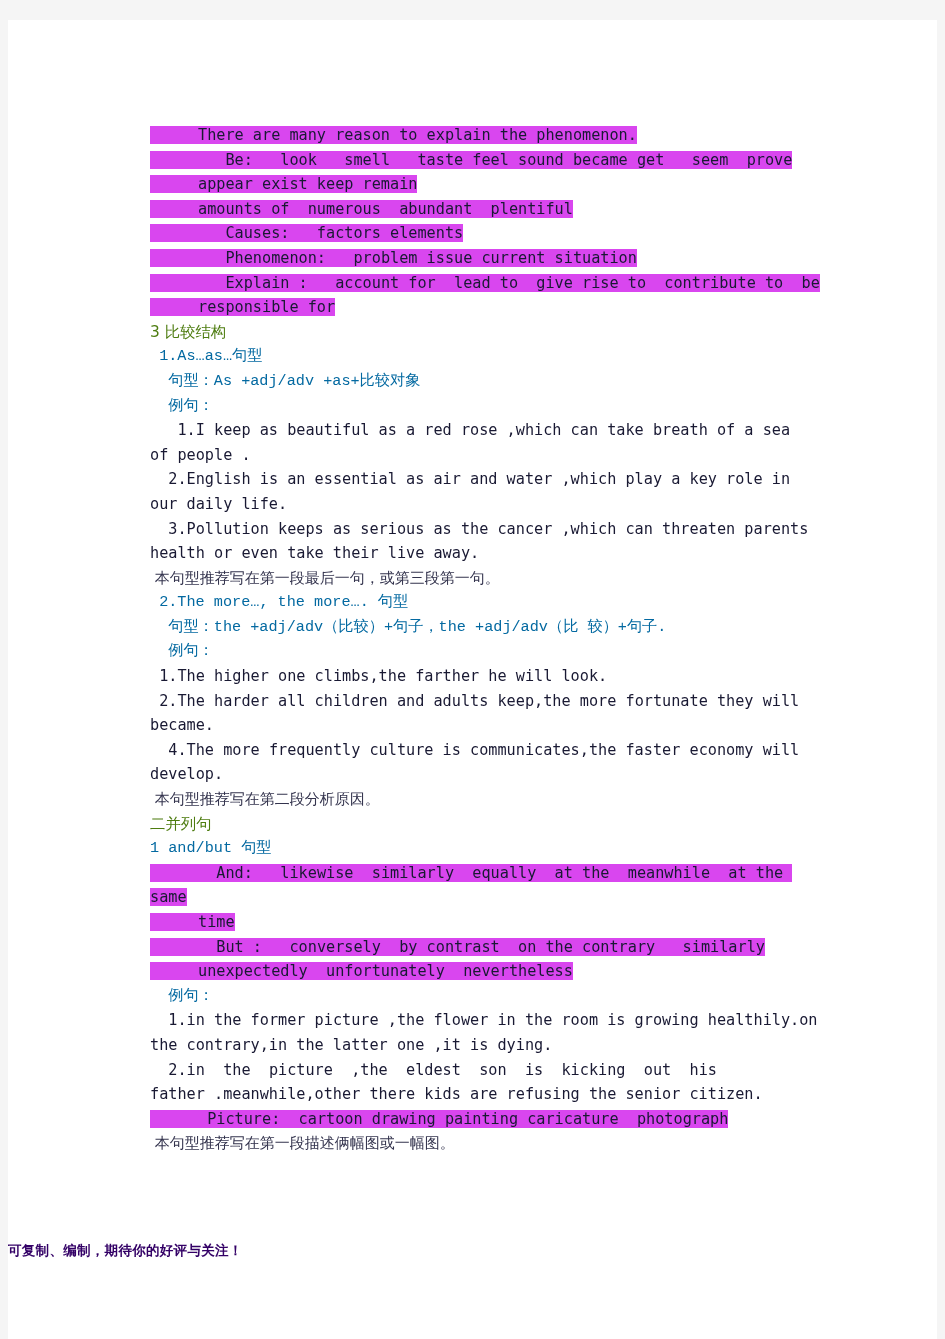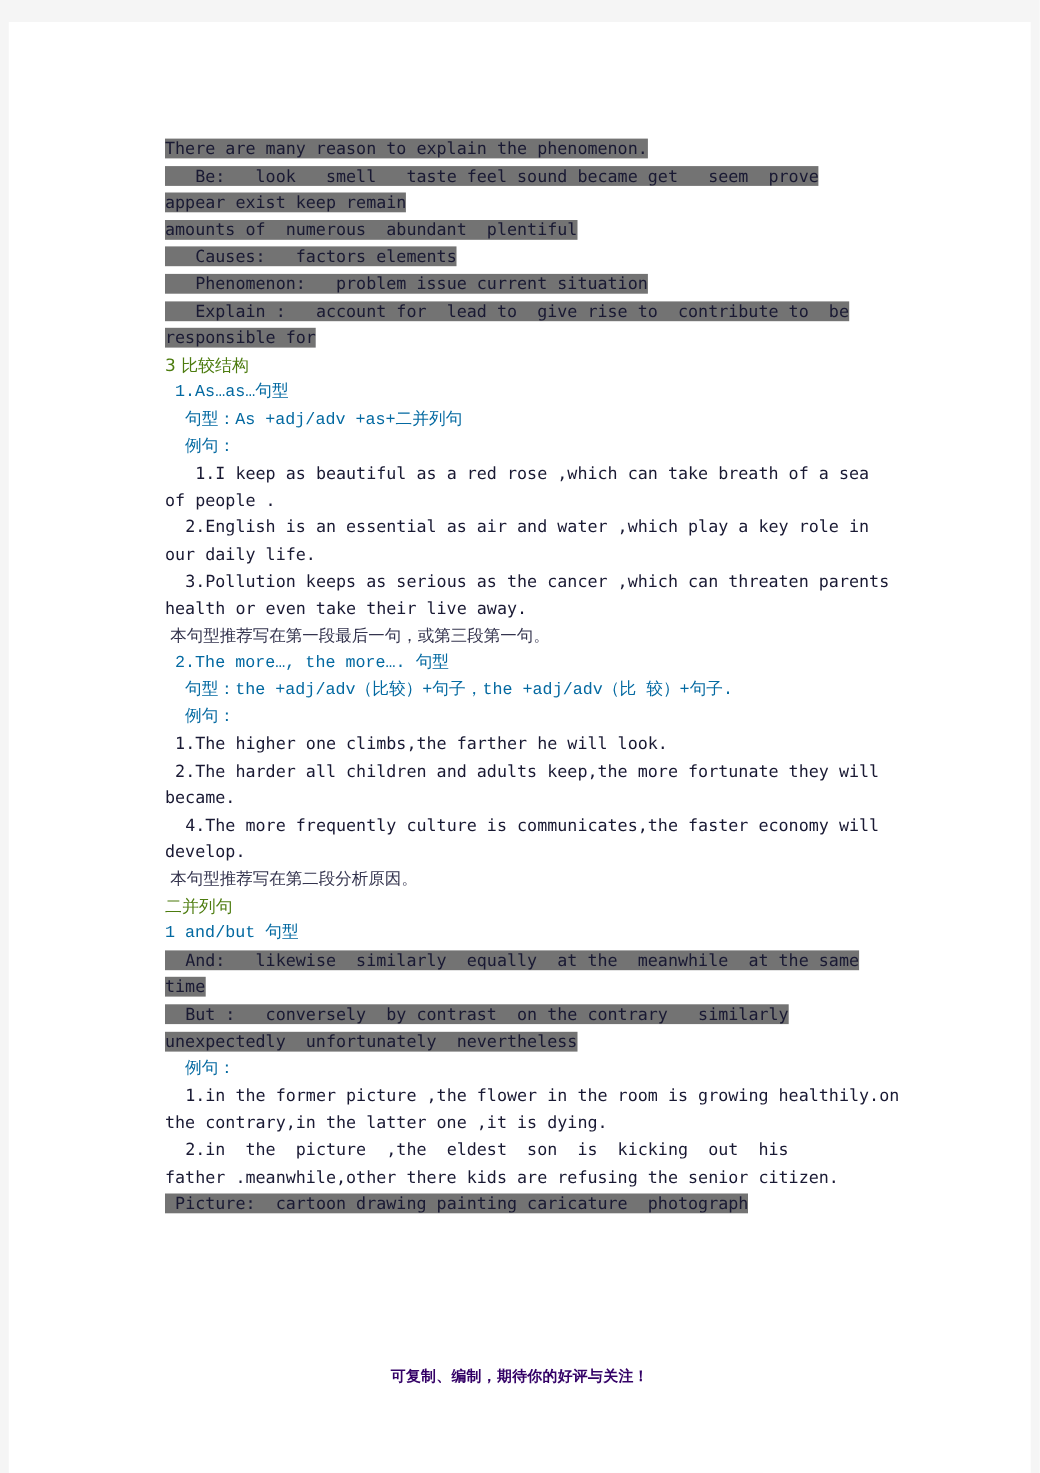--- a/index.html
+++ b/index.html
@@ -34,21 +34,22 @@
     line-height: 24.6px;
     color: #191933;
     white-space: pre-wrap;
     word-break: break-word;
     letter-spacing: 0px;
   }
   .line > span.seg {
     white-space: pre-wrap;
   }
   .hl {
-    background: #737373;
+    background: #d946ef;
+    padding-left: 48px;
   }
   .cn {
     font-family: "DejaVu Sans", sans-serif;
     font-size: 15px;
     line-height: 24.6px;
     color: #33334d;
     white-space: pre-wrap;
   }
   .cn-head {
     font-family: "DejaVu Sans", sans-serif;
@@ -62,21 +63,20 @@
     font-size: 15.2px;
     line-height: 24.6px;
     color: #0369a1;
     white-space: pre-wrap;
   }
   #footer {
     position: absolute;
     left: 0;
     top: 1222px;
     width: 929px;
-    text-align: center;
     font-family: "DejaVu Sans", sans-serif;
     font-size: 13.5px;
     font-weight: bold;
     color: #330066;
     letter-spacing: 0.3px;
   }
 </style>
 </head>
 <body>
 
@@ -99,21 +99,21 @@
 
     <div class="line"><span class="seg hl">   Explain :   account for  lead to  give rise to  contribute to  be</span></div>
 
     <div class="line"><span class="seg hl">responsible for</span></div>
 
 
     <div class="cn-head">3 比较结构</div>
 
     <div class="mix"> 1.As…as…句型</div>
 
-    <div class="mix">  句型：As +adj/adv +as+二并列句</div>
+    <div class="mix">  句型：As +adj/adv +as+比较对象</div>
 
     <div class="mix">  例句：</div>
 
     <div class="line">   1.I keep as beautiful as a red rose ,which can take breath of a sea</div>
 
     <div class="line">of people .</div>
 
     <div class="line">  2.English is an essential as air and water ,which play a key role in</div>
 
     <div class="line">our daily life.</div>
@@ -160,18 +160,19 @@
     <div class="line">  1.in the former picture ,the flower in the room is growing healthily.on</div>
 
     <div class="line">the contrary,in the latter one ,it is dying.</div>
 
     <div class="line">  2.in  the  picture  ,the  eldest  son  is  kicking  out  his</div>
 
     <div class="line">father .meanwhile,other there kids are refusing the senior citizen.</div>
 
     <div class="line"><span class="seg hl"> Picture:  cartoon drawing painting caricature  photograph</span></div>
 
+    <div class="cn"> 本句型推荐写在第一段描述俩幅图或一幅图。</div>
 
   </div>
 
   <div id="footer">可复制、编制，期待你的好评与关注！</div>
 
 </div>
 
 </body></html>

